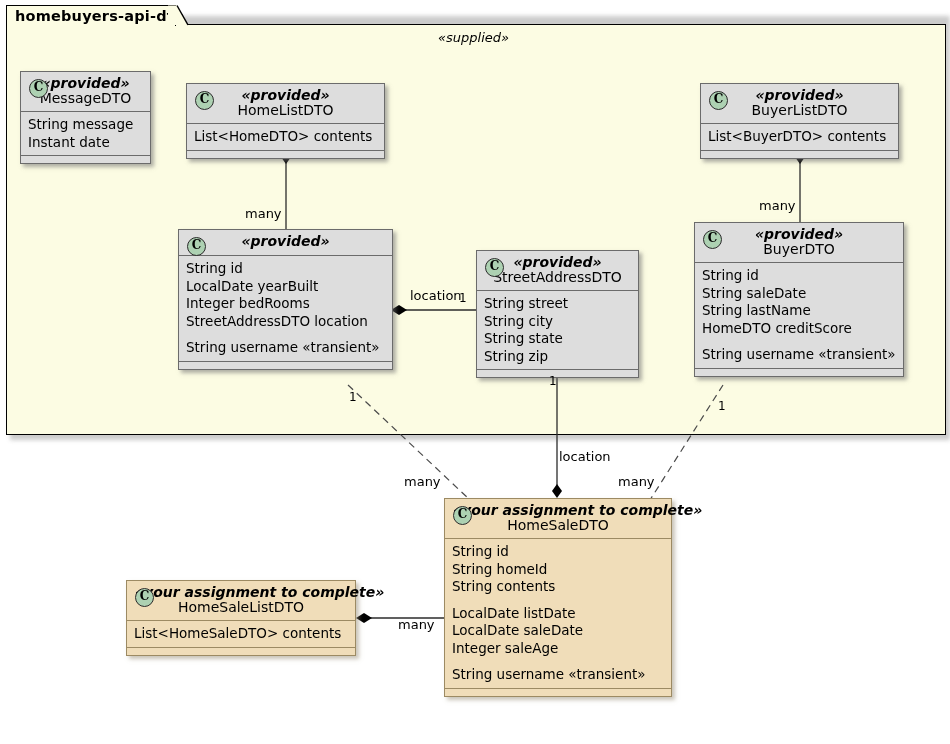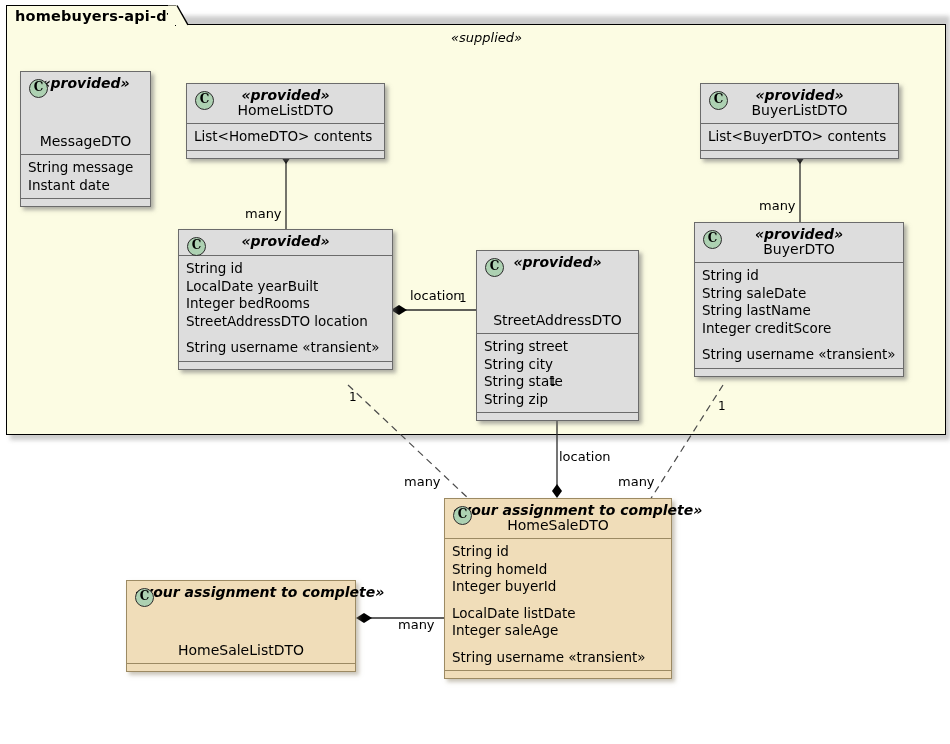--- a/index.html
+++ b/index.html
@@ -55,21 +55,20 @@
   .pkg-tab-fold {
     position: absolute;
     width: 0; height: 0;
   }
   .pkg-stereotype {
     position: absolute;
     font-style: italic;
     font-size: 13px;
     color: #000;
     white-space: nowrap;
-    margin-left: 13px;
   }
 
   
   .cls {
     position: absolute;
     box-sizing: border-box;
     border: 1px solid #6b6b6b;
     background: #dddddd;
     box-shadow: 3px 3px 4px rgba(110,110,110,.55);
   }
@@ -127,21 +126,21 @@
     white-space: nowrap;
   }
   .attr.blank { height: 9px; line-height: 9px; }
   .cls-methods {
     height: 7px;
   }
 
   
   .hdr-inline { text-align: center; }
   .hdr-inline .cls-stereo { display: block; }
-  .hdr-inline .cls-name   { display: block; margin-top: 43px; }
+  .hdr-inline .cls-name   { display: block; }
 
   
   .elabel {
     position: absolute;
     font-size: 13px;
     color: #000;
     white-space: nowrap;
   }
   .elabel.small { font-size: 12px; }
 </style>
@@ -258,52 +257,56 @@
   <div class="cls" style="left:694px; top:222px; width:210px;">
     <div class="cls-header">
       <span class="cls-icon">C</span>
       <div class="cls-stereo">«provided»</div>
       <div class="cls-name">BuyerDTO</div>
     </div>
     <div class="cls-attrs">
       <div class="attr">String id</div>
       <div class="attr">String saleDate</div>
       <div class="attr">String lastName</div>
-      <div class="attr">Integer creditScore</div>
+      <div class="attr">HomeDTO creditScore</div>
       <div class="attr blank"></div>
       <div class="attr">String username «transient»</div>
     </div>
     <div class="cls-methods"></div>
   </div>
 
   <div class="cls assignment" style="left:444px; top:498px; width:228px;">
     <div class="cls-header">
       <span class="cls-icon">C</span>
       <div class="cls-stereo">«your assignment to complete»</div>
       <div class="cls-name">HomeSaleDTO</div>
     </div>
     <div class="cls-attrs">
       <div class="attr">String id</div>
       <div class="attr">String homeId</div>
-      <div class="attr">Integer buyerId</div>
+      <div class="attr">String contents</div>
       <div class="attr blank"></div>
       <div class="attr">LocalDate listDate</div>
+      <div class="attr">LocalDate saleDate</div>
       <div class="attr">Integer saleAge</div>
       <div class="attr blank"></div>
       <div class="attr">String username «transient»</div>
     </div>
     <div class="cls-methods"></div>
   </div>
 
   <div class="cls assignment" style="left:126px; top:580px; width:230px;">
     <div class="cls-header hdr-inline">
       <span class="cls-icon">C</span>
       <div class="cls-stereo">«your assignment to complete»</div>
       <div class="cls-name">HomeSaleListDTO</div>
     </div>
+    <div class="cls-attrs">
+      <div class="attr">List&lt;HomeSaleDTO&gt; contents</div>
+    </div>
     <div class="cls-methods"></div>
   </div>
 
   <div class="elabel" style="left:245px; top:206px;">many</div>
 
   <div class="elabel" style="left:759px; top:198px;">many</div>
 
   <div class="elabel" style="left:410px; top:288px;">location</div>
   <div class="elabel small" style="left:459px; top:291px;">1</div>
 

